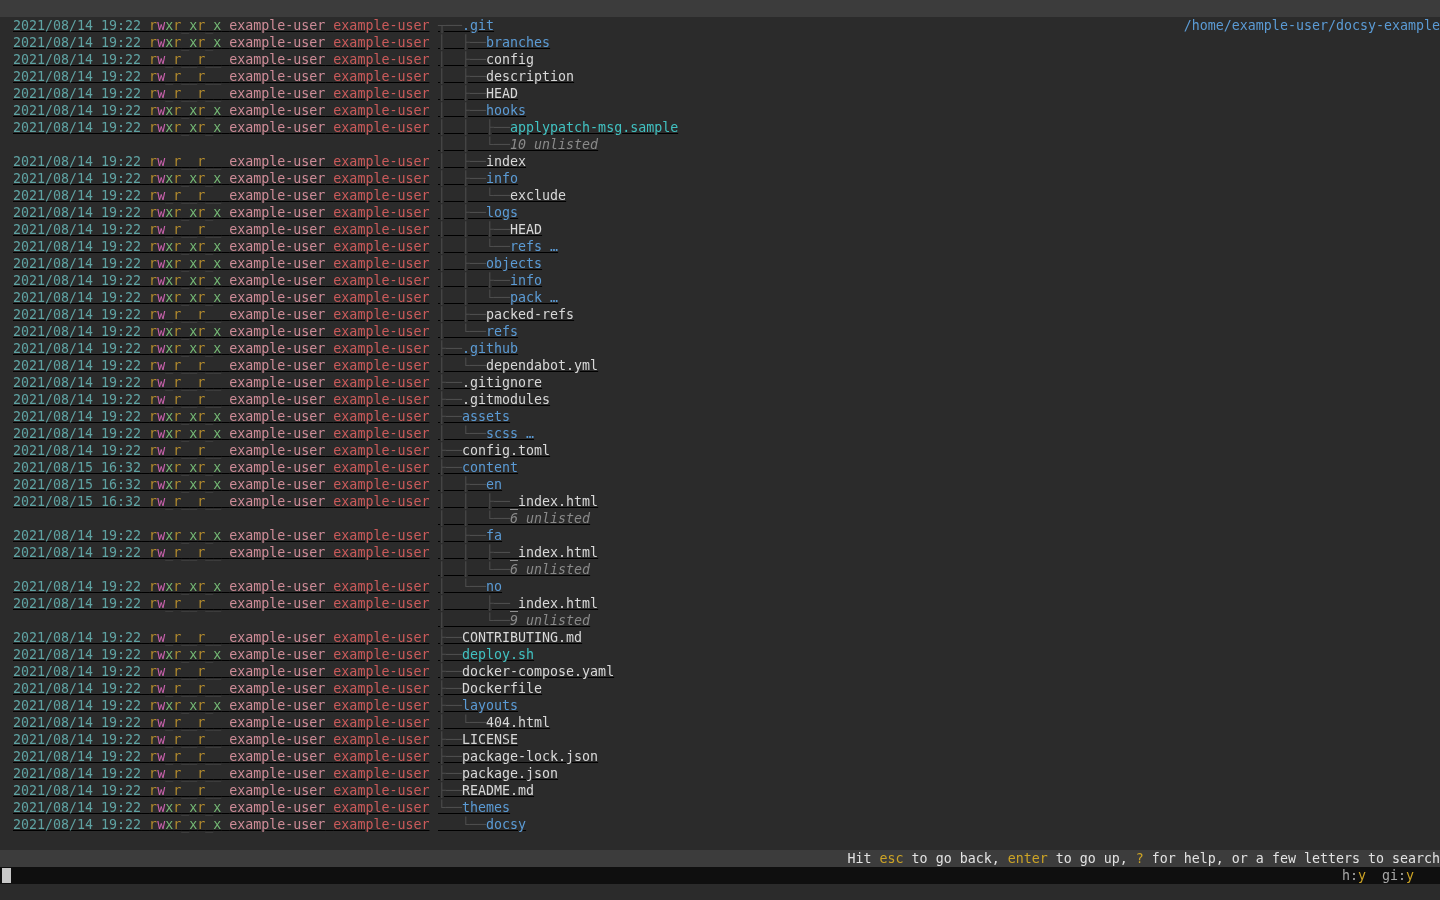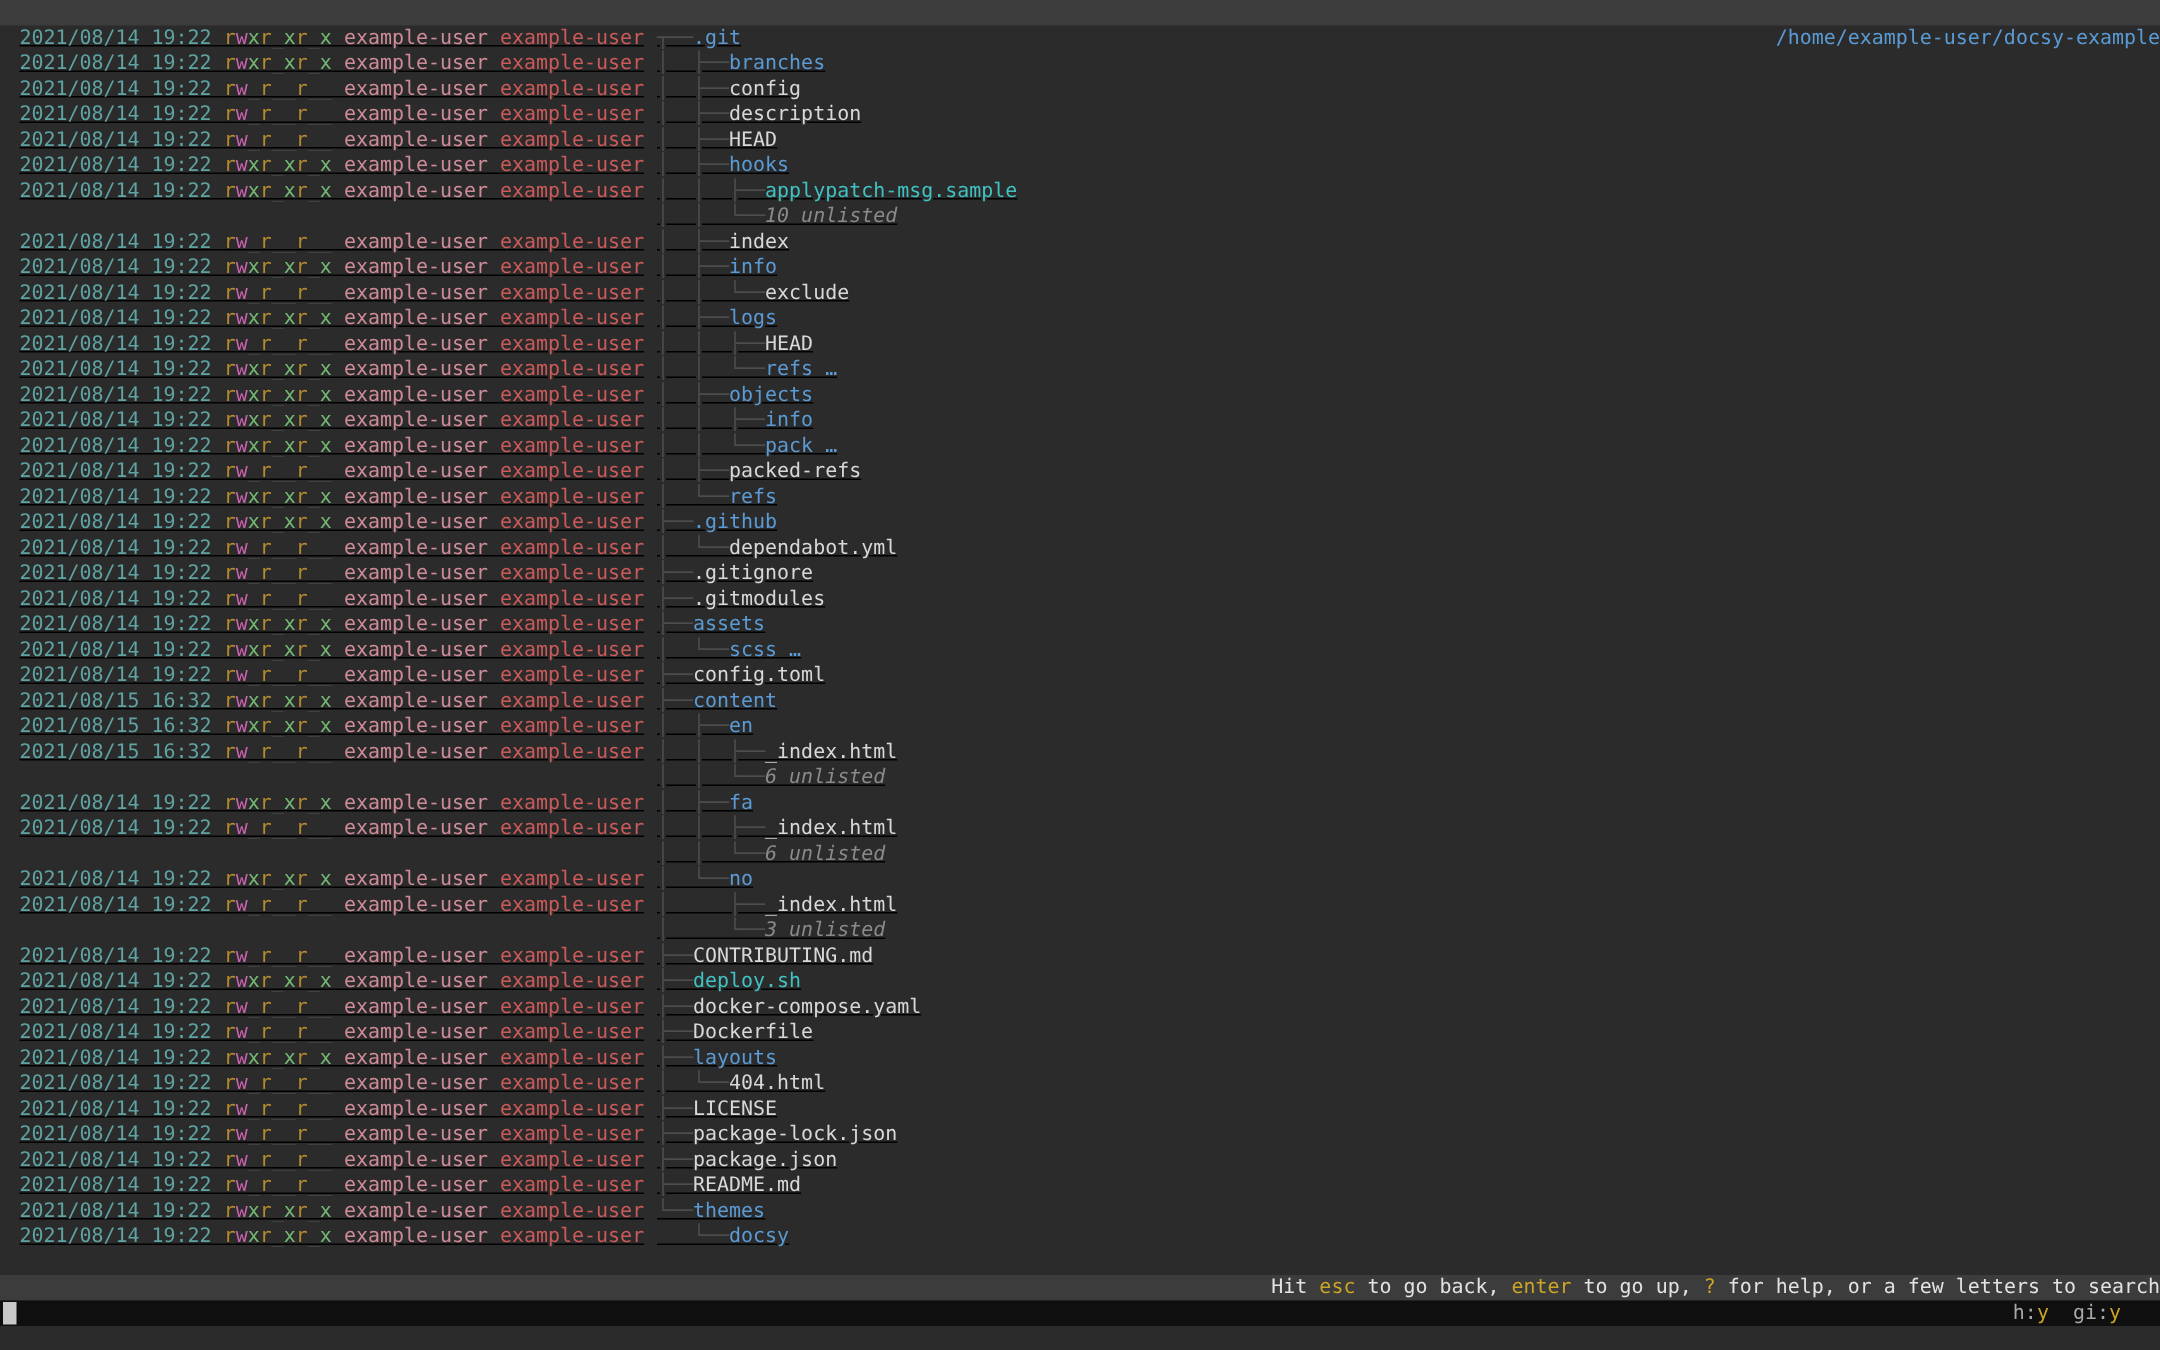--- a/index.html
+++ b/index.html
@@ -85,21 +85,21 @@
       <div class="row"><span class="meta"><span class="date">2021/08/14 19:22</span> <span><span class="c-r">r</span><span class="c-w">w</span><span class="c-n">_</span><span class="c-r">r</span><span class="c-n">_</span><span class="c-n">_</span><span class="c-r">r</span><span class="c-n">_</span><span class="c-n">_</span></span> <span class="owner">example-user</span> <span class="group">example-user</span></span><span class="tree"><span class="prefix">├──</span><span class="k-file">config.toml</span></span></div>
       <div class="row"><span class="meta"><span class="date">2021/08/15 16:32</span> <span><span class="c-r">r</span><span class="c-w">w</span><span class="c-x">x</span><span class="c-r">r</span><span class="c-n">_</span><span class="c-x">x</span><span class="c-r">r</span><span class="c-n">_</span><span class="c-x">x</span></span> <span class="owner">example-user</span> <span class="group">example-user</span></span><span class="tree"><span class="prefix">├──</span><span class="k-dir">content</span></span></div>
       <div class="row"><span class="meta"><span class="date">2021/08/15 16:32</span> <span><span class="c-r">r</span><span class="c-w">w</span><span class="c-x">x</span><span class="c-r">r</span><span class="c-n">_</span><span class="c-x">x</span><span class="c-r">r</span><span class="c-n">_</span><span class="c-x">x</span></span> <span class="owner">example-user</span> <span class="group">example-user</span></span><span class="tree"><span class="prefix">│  ├──</span><span class="k-dir">en</span></span></div>
       <div class="row"><span class="meta"><span class="date">2021/08/15 16:32</span> <span><span class="c-r">r</span><span class="c-w">w</span><span class="c-n">_</span><span class="c-r">r</span><span class="c-n">_</span><span class="c-n">_</span><span class="c-r">r</span><span class="c-n">_</span><span class="c-n">_</span></span> <span class="owner">example-user</span> <span class="group">example-user</span></span><span class="tree"><span class="prefix">│  │  ├──</span><span class="k-file">_index.html</span></span></div>
       <div class="row"><span class="tree"><span class="prefix">│  │  └──</span><span class="k-hint">6 unlisted</span></span></div>
       <div class="row"><span class="meta"><span class="date">2021/08/14 19:22</span> <span><span class="c-r">r</span><span class="c-w">w</span><span class="c-x">x</span><span class="c-r">r</span><span class="c-n">_</span><span class="c-x">x</span><span class="c-r">r</span><span class="c-n">_</span><span class="c-x">x</span></span> <span class="owner">example-user</span> <span class="group">example-user</span></span><span class="tree"><span class="prefix">│  ├──</span><span class="k-dir">fa</span></span></div>
       <div class="row"><span class="meta"><span class="date">2021/08/14 19:22</span> <span><span class="c-r">r</span><span class="c-w">w</span><span class="c-n">_</span><span class="c-r">r</span><span class="c-n">_</span><span class="c-n">_</span><span class="c-r">r</span><span class="c-n">_</span><span class="c-n">_</span></span> <span class="owner">example-user</span> <span class="group">example-user</span></span><span class="tree"><span class="prefix">│  │  ├──</span><span class="k-file">_index.html</span></span></div>
       <div class="row"><span class="tree"><span class="prefix">│  │  └──</span><span class="k-hint">6 unlisted</span></span></div>
       <div class="row"><span class="meta"><span class="date">2021/08/14 19:22</span> <span><span class="c-r">r</span><span class="c-w">w</span><span class="c-x">x</span><span class="c-r">r</span><span class="c-n">_</span><span class="c-x">x</span><span class="c-r">r</span><span class="c-n">_</span><span class="c-x">x</span></span> <span class="owner">example-user</span> <span class="group">example-user</span></span><span class="tree"><span class="prefix">│  └──</span><span class="k-dir">no</span></span></div>
       <div class="row"><span class="meta"><span class="date">2021/08/14 19:22</span> <span><span class="c-r">r</span><span class="c-w">w</span><span class="c-n">_</span><span class="c-r">r</span><span class="c-n">_</span><span class="c-n">_</span><span class="c-r">r</span><span class="c-n">_</span><span class="c-n">_</span></span> <span class="owner">example-user</span> <span class="group">example-user</span></span><span class="tree"><span class="prefix">│     ├──</span><span class="k-file">_index.html</span></span></div>
-      <div class="row"><span class="tree"><span class="prefix">│     └──</span><span class="k-hint">3 unlisted</span></span></div>
+      <div class="row"><span class="tree"><span class="prefix">│     └──</span><span class="k-hint">9 unlisted</span></span></div>
       <div class="row"><span class="meta"><span class="date">2021/08/14 19:22</span> <span><span class="c-r">r</span><span class="c-w">w</span><span class="c-n">_</span><span class="c-r">r</span><span class="c-n">_</span><span class="c-n">_</span><span class="c-r">r</span><span class="c-n">_</span><span class="c-n">_</span></span> <span class="owner">example-user</span> <span class="group">example-user</span></span><span class="tree"><span class="prefix">├──</span><span class="k-file">CONTRIBUTING.md</span></span></div>
       <div class="row"><span class="meta"><span class="date">2021/08/14 19:22</span> <span><span class="c-r">r</span><span class="c-w">w</span><span class="c-x">x</span><span class="c-r">r</span><span class="c-n">_</span><span class="c-x">x</span><span class="c-r">r</span><span class="c-n">_</span><span class="c-x">x</span></span> <span class="owner">example-user</span> <span class="group">example-user</span></span><span class="tree"><span class="prefix">├──</span><span class="k-exec">deploy.sh</span></span></div>
       <div class="row"><span class="meta"><span class="date">2021/08/14 19:22</span> <span><span class="c-r">r</span><span class="c-w">w</span><span class="c-n">_</span><span class="c-r">r</span><span class="c-n">_</span><span class="c-n">_</span><span class="c-r">r</span><span class="c-n">_</span><span class="c-n">_</span></span> <span class="owner">example-user</span> <span class="group">example-user</span></span><span class="tree"><span class="prefix">├──</span><span class="k-file">docker-compose.yaml</span></span></div>
       <div class="row"><span class="meta"><span class="date">2021/08/14 19:22</span> <span><span class="c-r">r</span><span class="c-w">w</span><span class="c-n">_</span><span class="c-r">r</span><span class="c-n">_</span><span class="c-n">_</span><span class="c-r">r</span><span class="c-n">_</span><span class="c-n">_</span></span> <span class="owner">example-user</span> <span class="group">example-user</span></span><span class="tree"><span class="prefix">├──</span><span class="k-file">Dockerfile</span></span></div>
       <div class="row"><span class="meta"><span class="date">2021/08/14 19:22</span> <span><span class="c-r">r</span><span class="c-w">w</span><span class="c-x">x</span><span class="c-r">r</span><span class="c-n">_</span><span class="c-x">x</span><span class="c-r">r</span><span class="c-n">_</span><span class="c-x">x</span></span> <span class="owner">example-user</span> <span class="group">example-user</span></span><span class="tree"><span class="prefix">├──</span><span class="k-dir">layouts</span></span></div>
       <div class="row"><span class="meta"><span class="date">2021/08/14 19:22</span> <span><span class="c-r">r</span><span class="c-w">w</span><span class="c-n">_</span><span class="c-r">r</span><span class="c-n">_</span><span class="c-n">_</span><span class="c-r">r</span><span class="c-n">_</span><span class="c-n">_</span></span> <span class="owner">example-user</span> <span class="group">example-user</span></span><span class="tree"><span class="prefix">│  └──</span><span class="k-file">404.html</span></span></div>
       <div class="row"><span class="meta"><span class="date">2021/08/14 19:22</span> <span><span class="c-r">r</span><span class="c-w">w</span><span class="c-n">_</span><span class="c-r">r</span><span class="c-n">_</span><span class="c-n">_</span><span class="c-r">r</span><span class="c-n">_</span><span class="c-n">_</span></span> <span class="owner">example-user</span> <span class="group">example-user</span></span><span class="tree"><span class="prefix">├──</span><span class="k-file">LICENSE</span></span></div>
       <div class="row"><span class="meta"><span class="date">2021/08/14 19:22</span> <span><span class="c-r">r</span><span class="c-w">w</span><span class="c-n">_</span><span class="c-r">r</span><span class="c-n">_</span><span class="c-n">_</span><span class="c-r">r</span><span class="c-n">_</span><span class="c-n">_</span></span> <span class="owner">example-user</span> <span class="group">example-user</span></span><span class="tree"><span class="prefix">├──</span><span class="k-file">package-lock.json</span></span></div>
       <div class="row"><span class="meta"><span class="date">2021/08/14 19:22</span> <span><span class="c-r">r</span><span class="c-w">w</span><span class="c-n">_</span><span class="c-r">r</span><span class="c-n">_</span><span class="c-n">_</span><span class="c-r">r</span><span class="c-n">_</span><span class="c-n">_</span></span> <span class="owner">example-user</span> <span class="group">example-user</span></span><span class="tree"><span class="prefix">├──</span><span class="k-file">package.json</span></span></div>
       <div class="row"><span class="meta"><span class="date">2021/08/14 19:22</span> <span><span class="c-r">r</span><span class="c-w">w</span><span class="c-n">_</span><span class="c-r">r</span><span class="c-n">_</span><span class="c-n">_</span><span class="c-r">r</span><span class="c-n">_</span><span class="c-n">_</span></span> <span class="owner">example-user</span> <span class="group">example-user</span></span><span class="tree"><span class="prefix">├──</span><span class="k-file">README.md</span></span></div>

